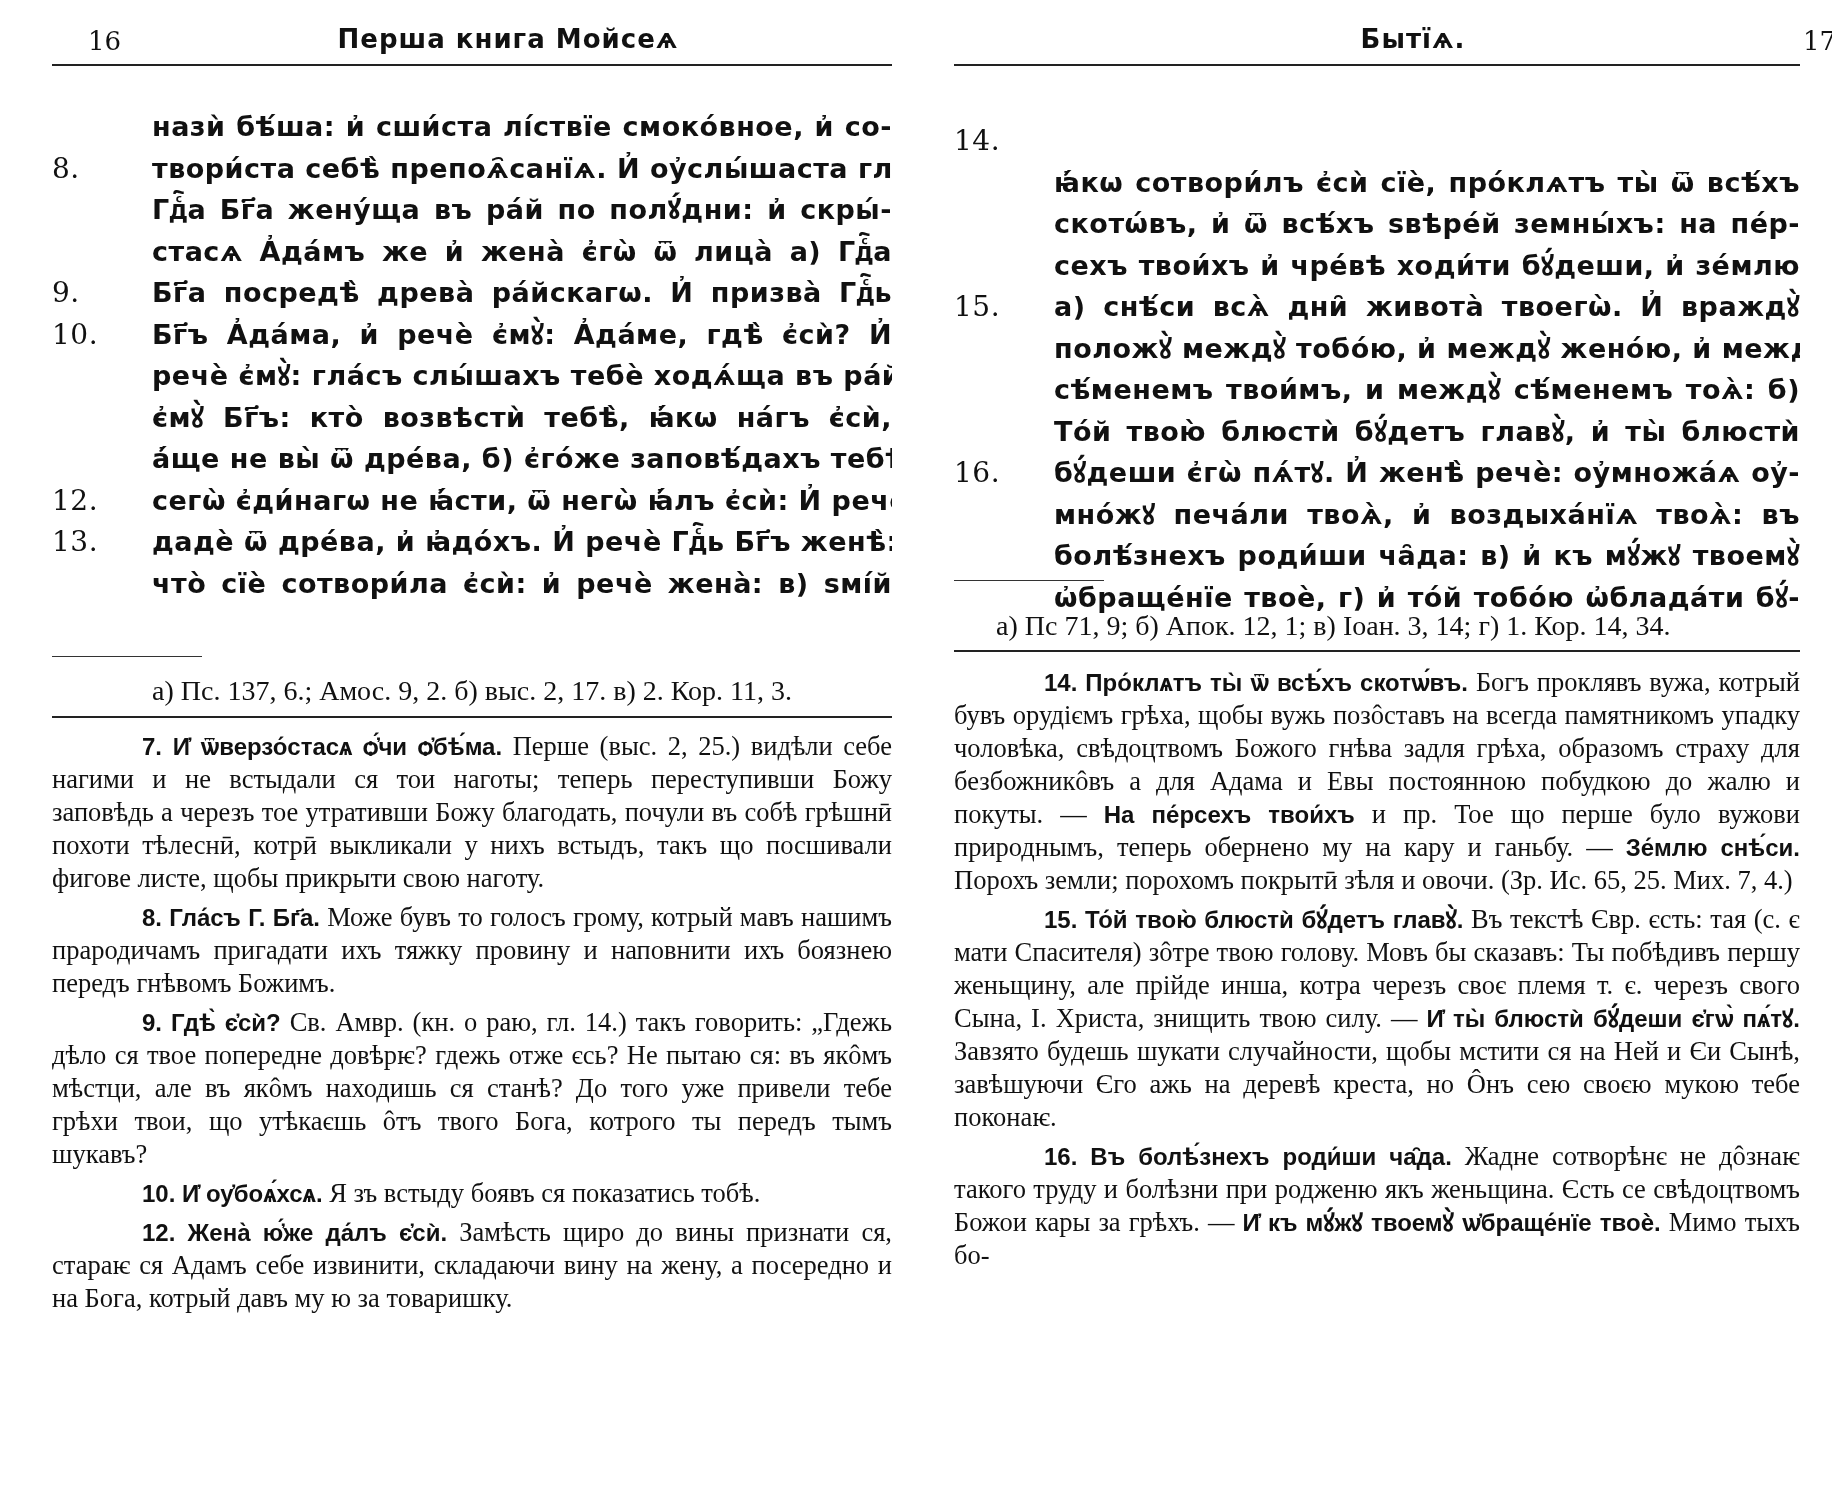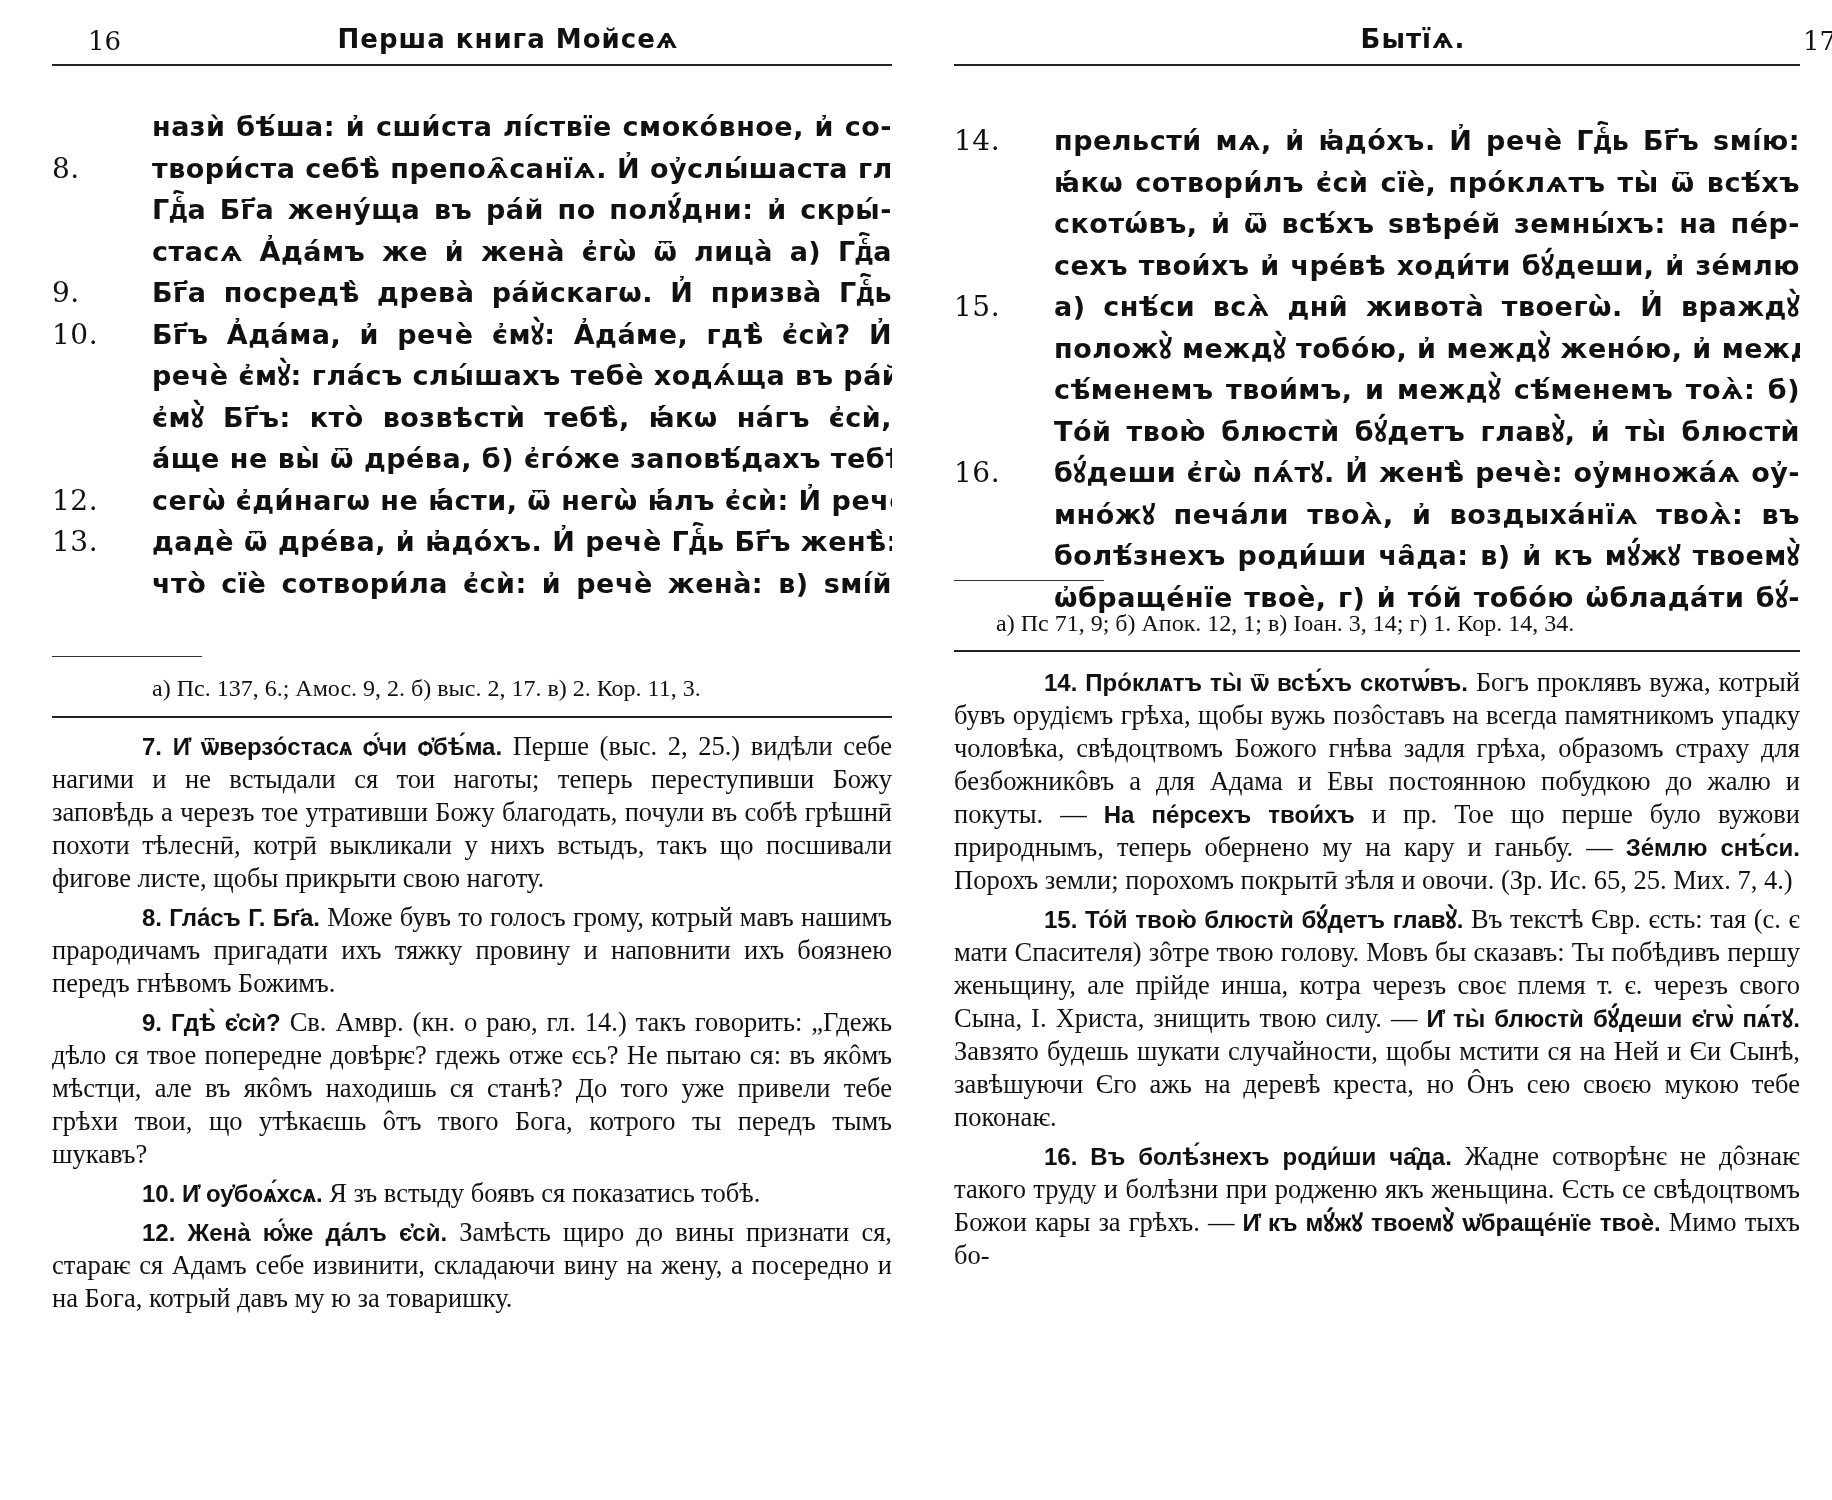--- a/index.html
+++ b/index.html
@@ -14,21 +14,21 @@
   .page.left .pnum { left:0; }
   .page.right .pnum { right:0; }
   .rtitle { position:absolute; left:0; right:0; text-align:center; top:2px; font-family:"DejaVu Sans", sans-serif; font-weight:bold; font-size:26px; letter-spacing:1px; }
   .rule { position:absolute; height:2px; background:#222; }
   .slavonic { position:absolute; font-family:"DejaVu Sans", sans-serif; font-weight:bold; font-size:27px; line-height:41.5px; letter-spacing:0.5px; }
   .page.left .slavonic { left:52px; width:840px; top:106px; }
   .page.right .slavonic { left:38px; width:846px; top:106px;margin-top:14px; }
   .sline { position:relative; height:41.5px; white-space:nowrap; }
   .vnum { position:absolute; left:0; font-family:"DejaVu Serif", serif; font-weight:normal; font-size:28px; }
   .stext { position:absolute; left:100px; right:0; text-align:justify; text-align-last:justify; white-space:nowrap; overflow:hidden; }
-  .footnotes { position:absolute; font-family:"Liberation Serif", serif; font-size:24px; }
+  .footnotes { position:absolute; font-family:"Liberation Serif", serif; font-size:28px; }
   .short-rule { position:absolute; height:1px; background:#333; }
   .comment { position:absolute; font-family:"Liberation Serif", serif; font-size:26.5px; line-height:33px; text-align:justify; }
   .page.left .comment { left:52px; width:840px; }
   .page.right .comment { left:38px; width:846px; }
   .comment p { margin:0 0 6px 0; text-indent:90px; }
   .comment b { font-family:Liberation Sans, sans-serif; font-weight:bold; font-size:24px; }
 </style>
 </head>
 <body>
 
@@ -106,21 +106,20 @@
 <div class="page right">
   <div class="running-head">
     <span class="rtitle">Бытїѧ.</span>
     <span class="pnum">17</span>
   </div>
   <div class="rule" style="left:38px;width:846px;top:64px;"></div>
 
   <div class="slavonic">
     <div class="sline">
         <span class="vnum">14.</span>
-        <span class="stext">прельсти́ мѧ, и҆ ꙗ҆до́хъ. И҆ речѐ Гдⷭ҇ь Бг҃ъ ѕмі́ю:</span>
       </div>
     <div class="sline">
         <span class="vnum"></span>
         <span class="stext">ꙗ҆́кѡ сотвори́лъ є҆сѝ сїѐ, про́клѧтъ ты̀ ѿ всѣ́хъ</span>
       </div>
     <div class="sline">
         <span class="vnum"></span>
         <span class="stext">скотѡ́въ, и҆ ѿ всѣ́хъ ѕвѣре́й земны́хъ: на пе́р-</span>
       </div>
     <div class="sline">

